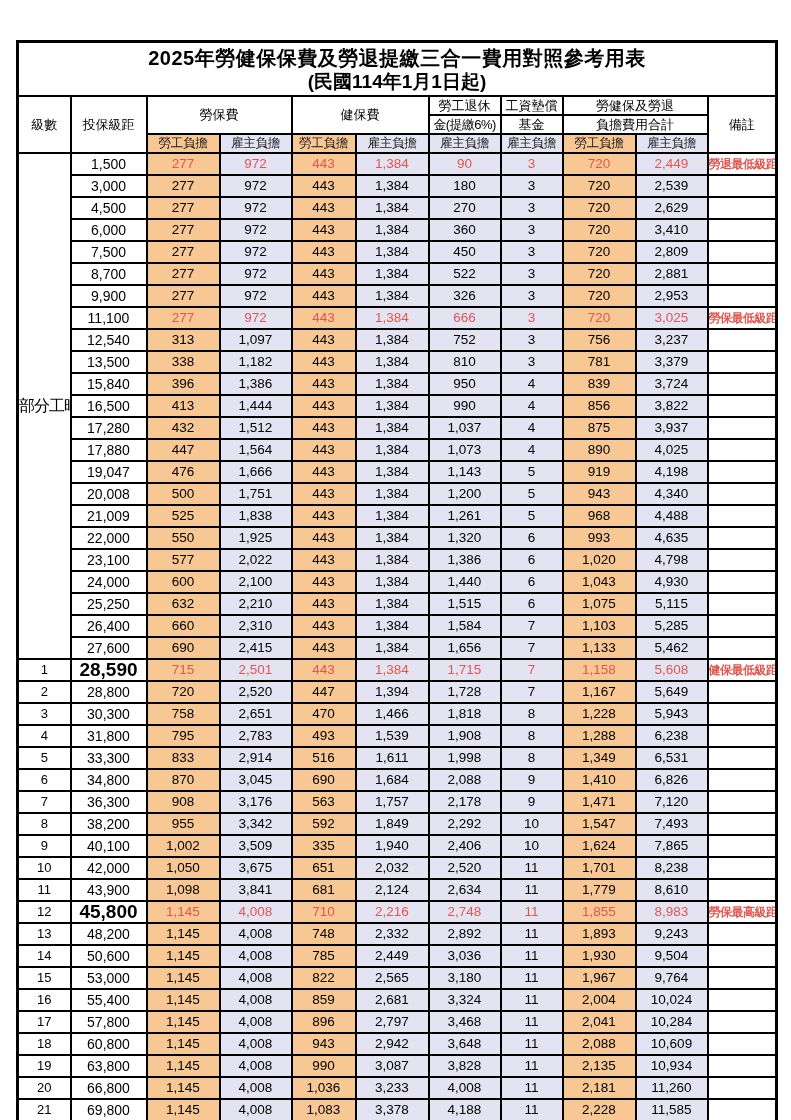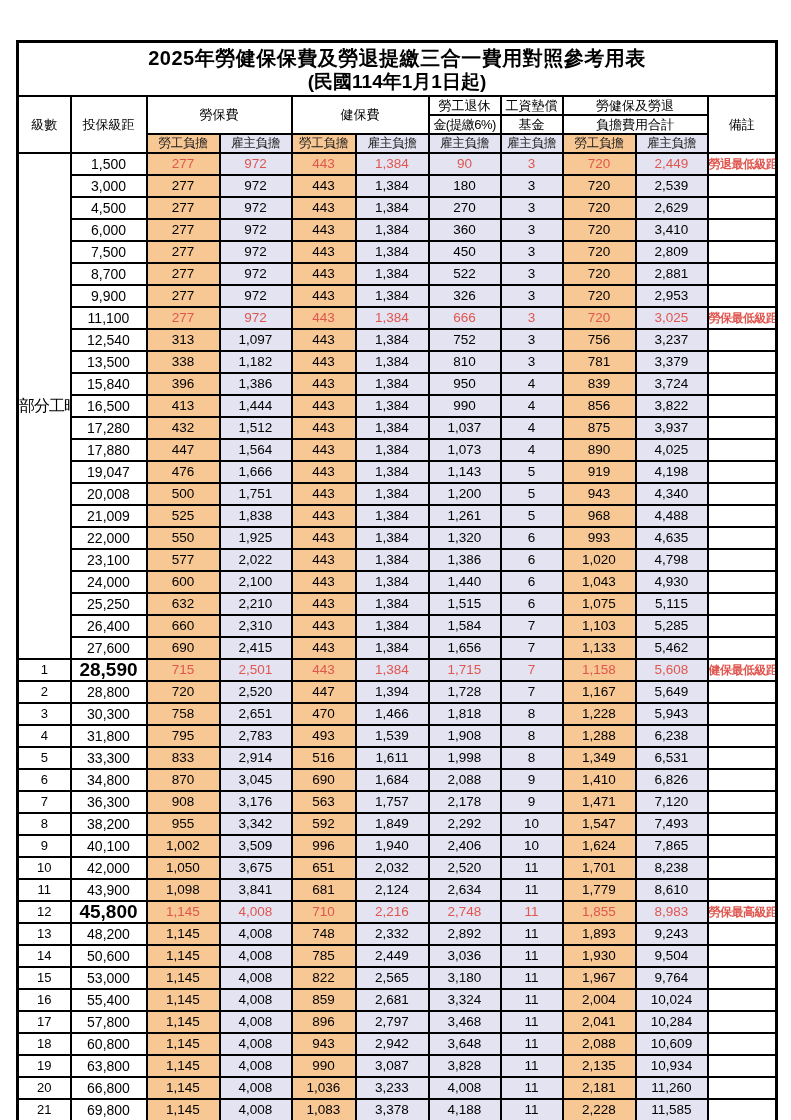--- a/index.html
+++ b/index.html
@@ -487,21 +487,21 @@
           <td class="er">10</td>
           <td class="emp">1,547</td>
           <td class="er">7,493</td>
           <td class="remark"></td>
         </tr>
         <tr>
           <td class="lv">9</td>
           <td class="bracket">40,100</td>
           <td class="emp">1,002</td>
           <td class="er">3,509</td>
-          <td class="emp">996</td>
+          <td class="emp">335</td>
           <td class="er">1,940</td>
           <td class="er">2,406</td>
           <td class="er">10</td>
           <td class="emp">1,624</td>
           <td class="er">7,865</td>
           <td class="remark"></td>
         </tr>
         <tr>
           <td class="lv">10</td>
           <td class="bracket">42,000</td>

